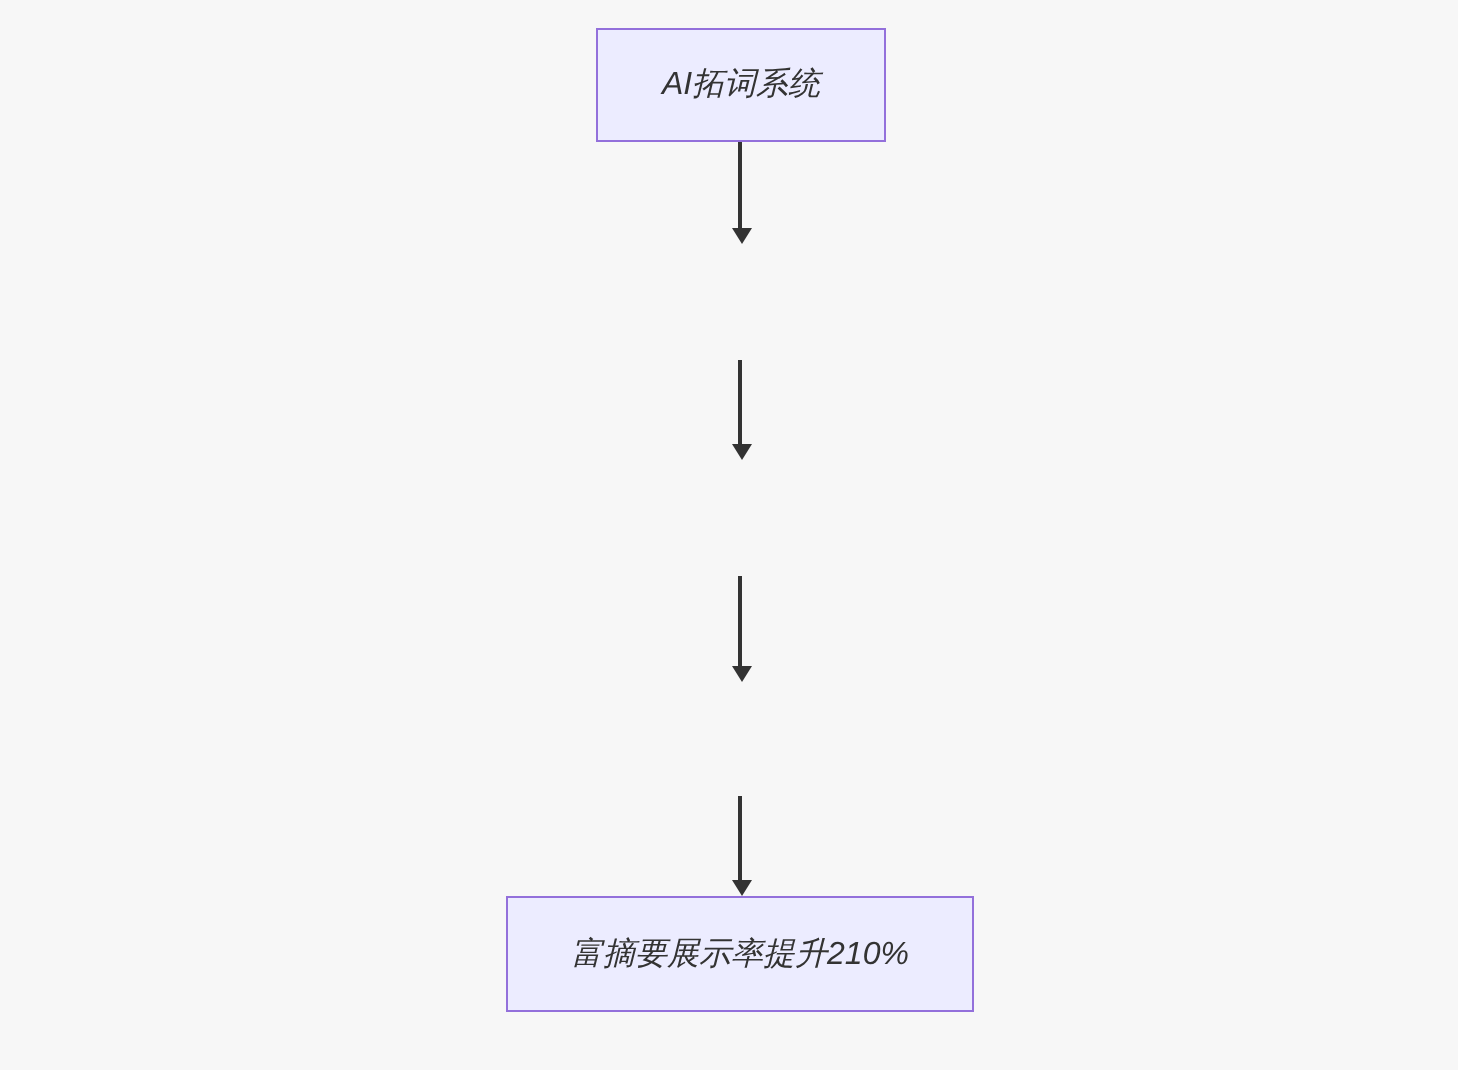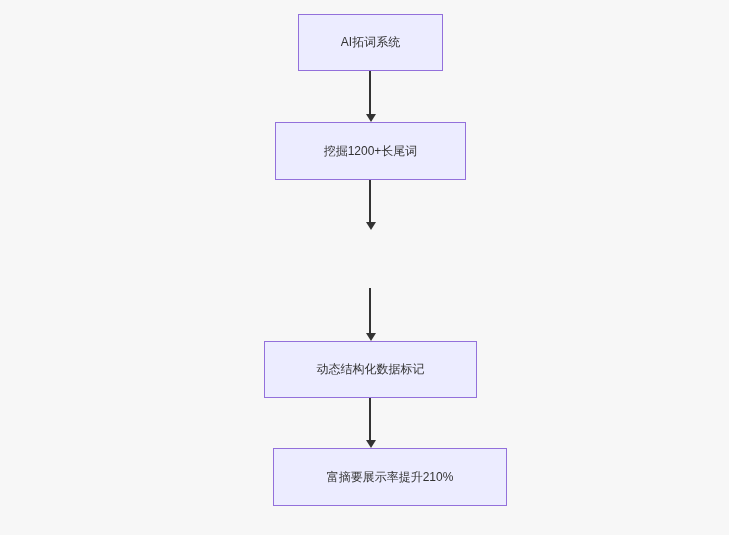--- a/index.html
+++ b/index.html
@@ -24,26 +24,27 @@
     position: relative;
     width: 729px;
     height: 535px;
   }
   .node {
     position: absolute;
     box-sizing: border-box;
     background: var(--node-fill);
     border: 1.5px solid var(--node-border);
     color: var(--text);
-    font-size: 12px;
+    font-size: 16px;
     display: flex;
     align-items: center;
     justify-content: center;
     text-align: center;
     white-space: nowrap;
+    font-style: italic;
   }
   .edge-line {
     position: absolute;
     width: 2px;
     background: var(--arrow);
   }
   .edge-head {
     position: absolute;
     width: 0;
     height: 0;
@@ -55,29 +56,27 @@
 </head>
 <body>
 
 <div class="canvas">
 
   <div class="node" style="left:298px; top:14px; width:145px; height:57px;">AI拓词系统</div>
 
   <div class="edge-line" style="left:369px; top:71px; height:44px;"></div>
   <div class="edge-head" style="left:366px; top:114px;"></div>
 
-  <div class="node" style="left:275px; top:122px; width:191px; height:58px;">挖掘1200+长尾词</div>
 
   <div class="edge-line" style="left:369px; top:180px; height:43px;"></div>
   <div class="edge-head" style="left:366px; top:222px;"></div>
 
 
   <div class="edge-line" style="left:369px; top:288px; height:45px;"></div>
   <div class="edge-head" style="left:366px; top:333px;"></div>
 
-  <div class="node" style="left:264px; top:341px; width:213px; height:57px;">动态结构化数据标记</div>
 
   <div class="edge-line" style="left:369px; top:398px; height:42px;"></div>
   <div class="edge-head" style="left:366px; top:440px;"></div>
 
-  <div class="node" style="left:253px; top:448px; width:234px; height:58px;margin-left:20px;">富摘要展示率提升210%</div>
+  <div class="node" style="left:253px; top:448px; width:234px; height:58px;">富摘要展示率提升210%</div>
 
 </div>
 
 </body></html>

